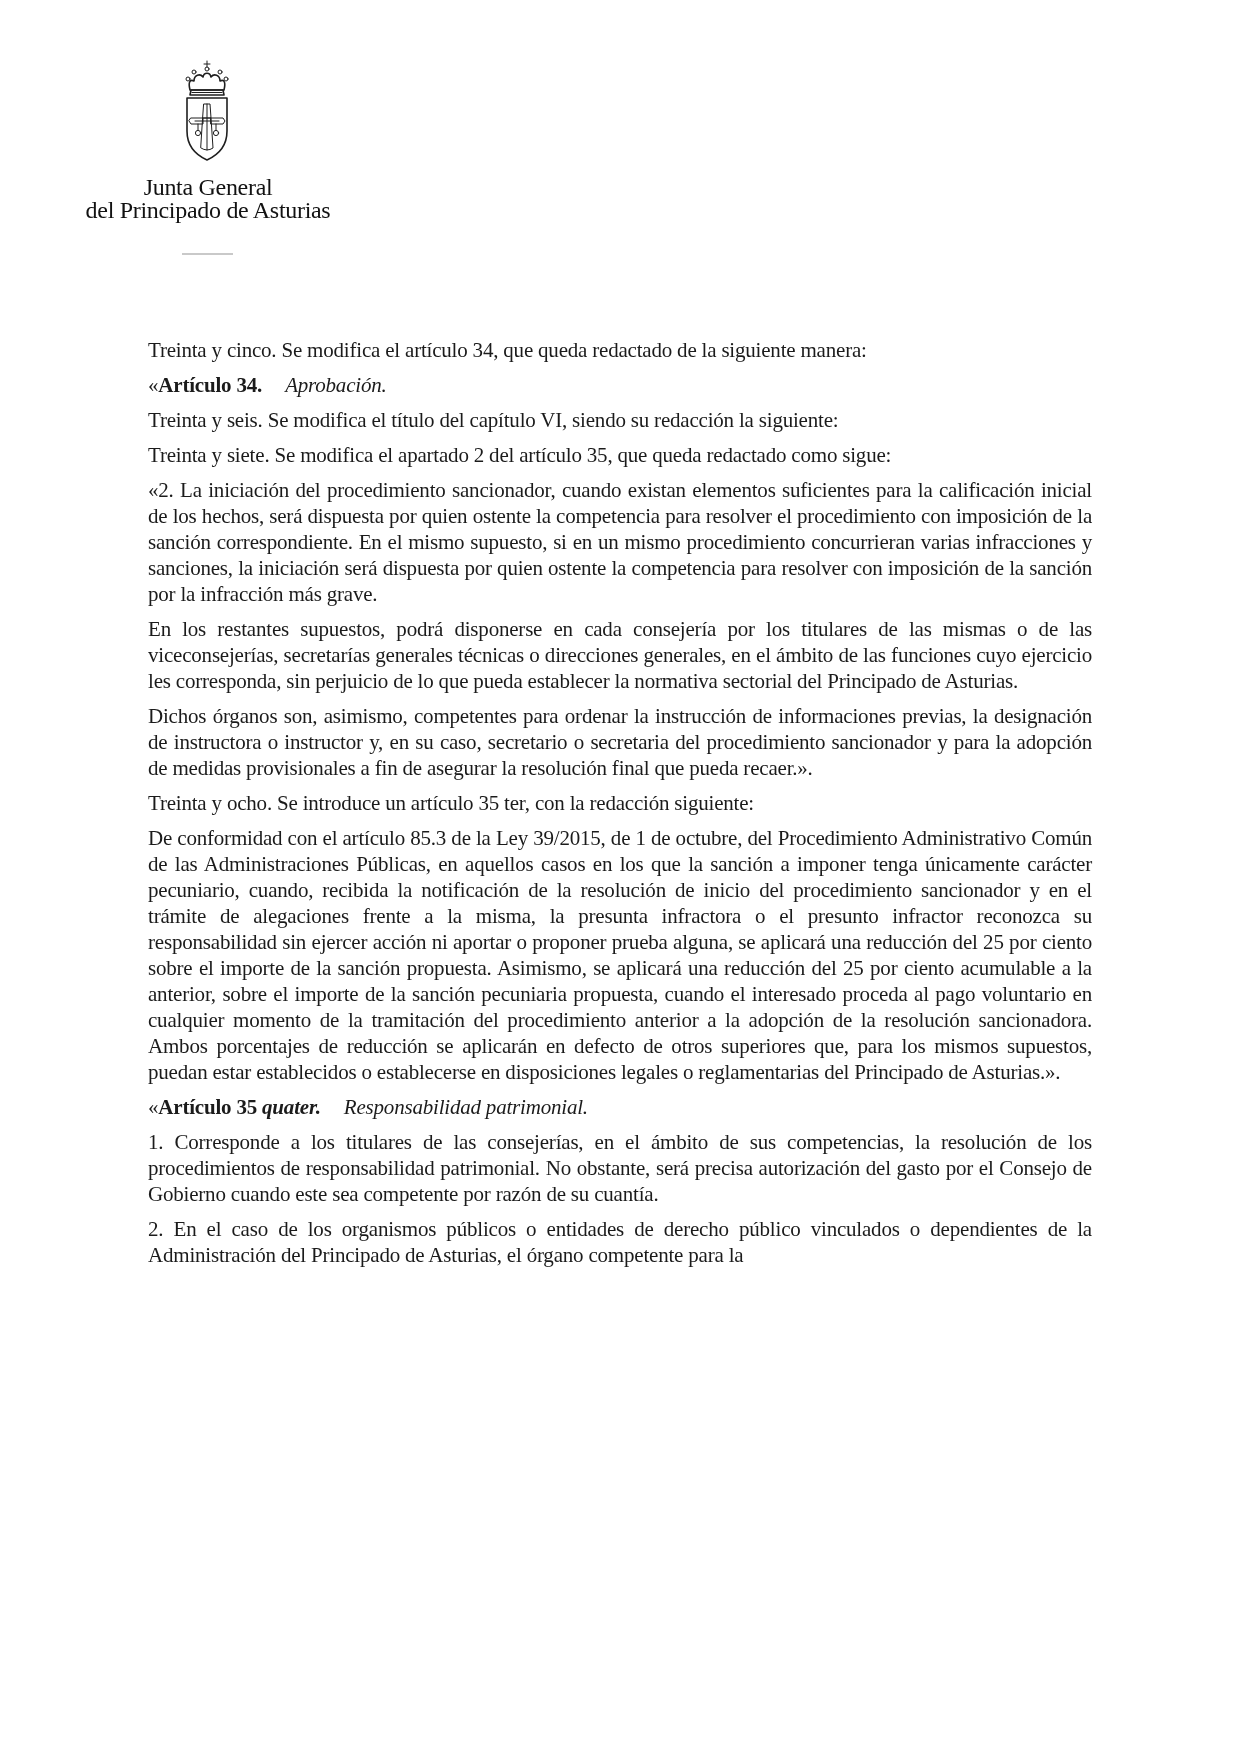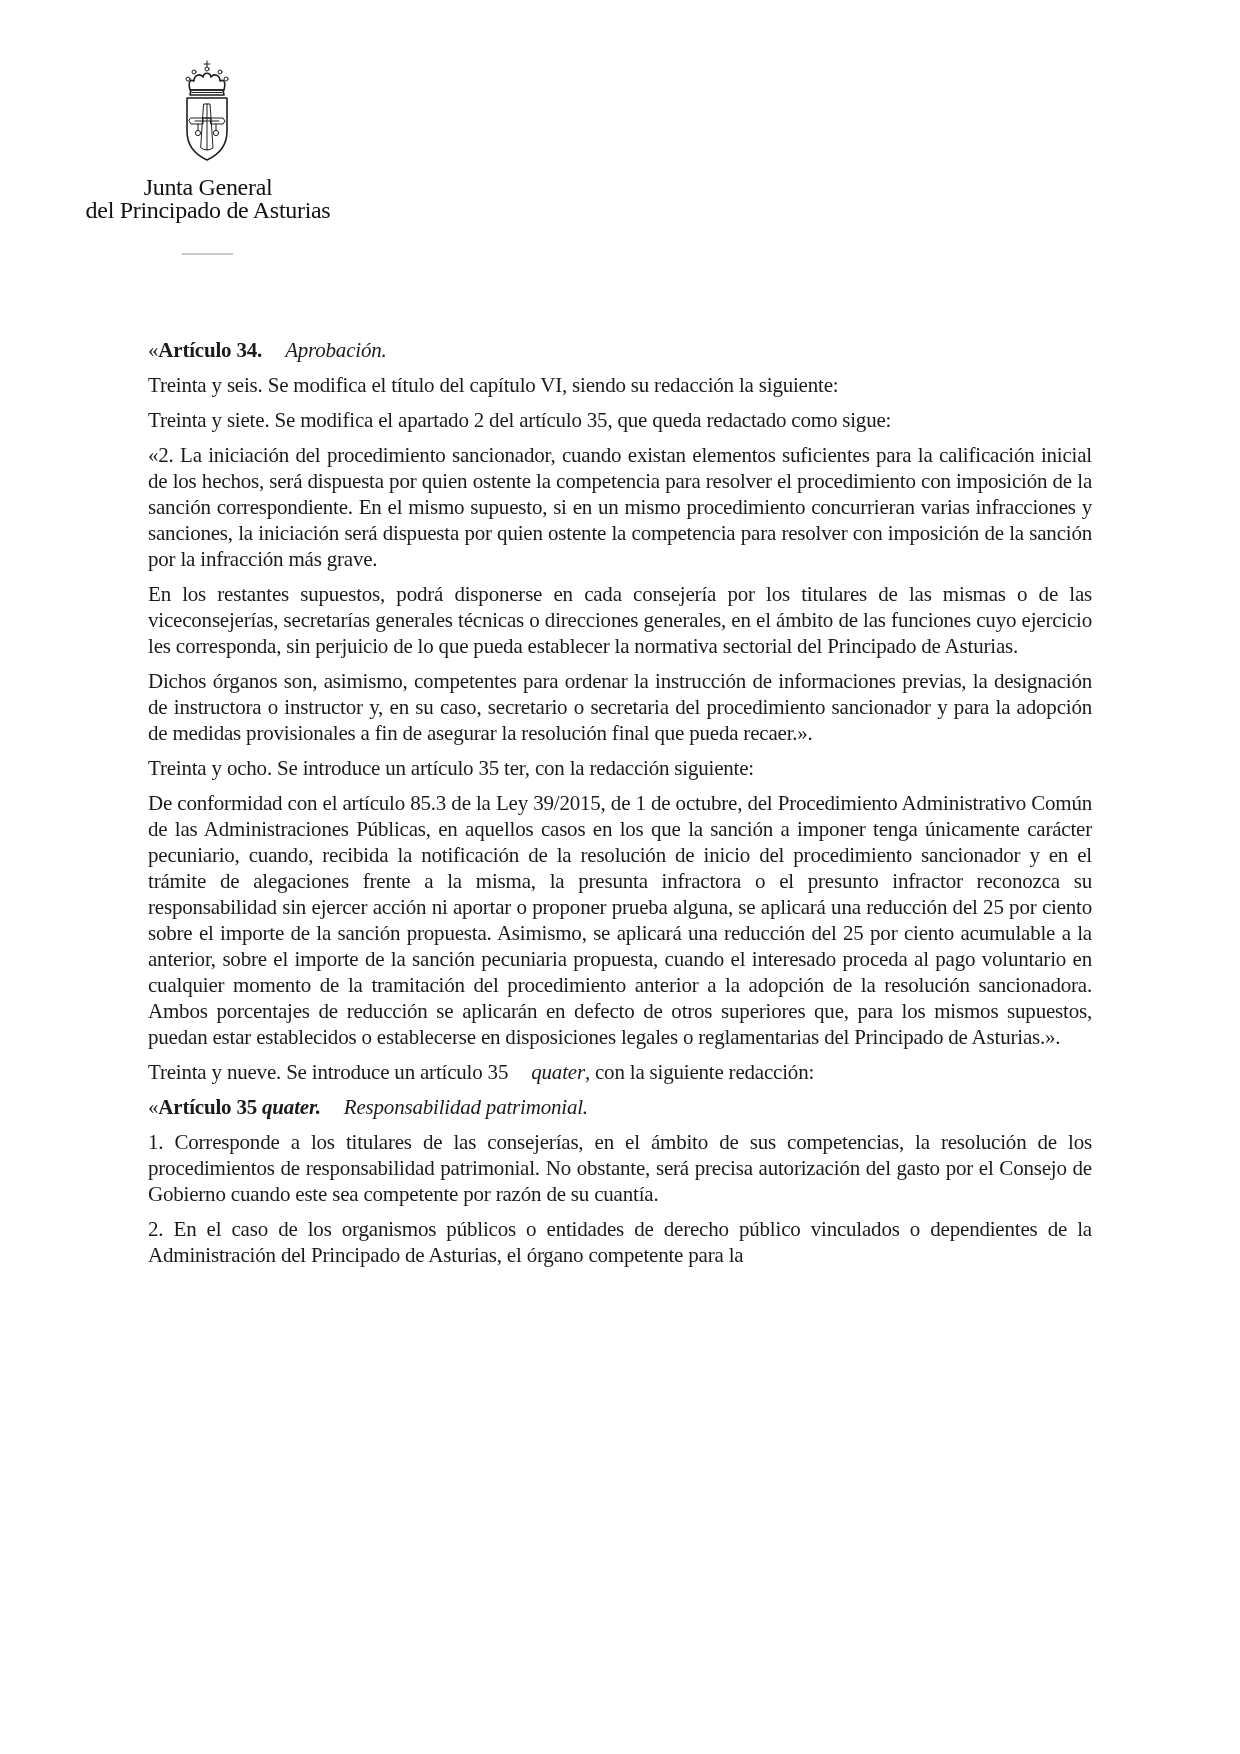--- a/index.html
+++ b/index.html
@@ -78,29 +78,29 @@
       </svg>
     </div>
     <div class="org-name">
       <div>Junta General</div>
       <div>del Principado de Asturias</div>
     </div>
     <div class="header-rule"></div>
   </header>
 
   <main class="doc-body">
+      <p><span>Treinta y cinco. Se modifica el artículo 34, que queda redactado de la siguiente manera:</span></p>
       <p><span>«</span><span class="b">Artículo 34.</span><span> </span><span class="i">Aprobación.</span></p>
       <p><span>Treinta y seis. Se modifica el título del capítulo VI, siendo su redacción la siguiente:</span></p>
       <p><span>Treinta y siete. Se modifica el apartado 2 del artículo 35, que queda redactado como sigue:</span></p>
       <p><span>«2. La iniciación del procedimiento sancionador, cuando existan elementos suficientes para la calificación inicial de los hechos, será dispuesta por quien ostente la competencia para resolver el procedimiento con imposición de la sanción correspondiente. En el mismo supuesto, si en un mismo procedimiento concurrieran varias infracciones y sanciones, la iniciación será dispuesta por quien ostente la competencia para resolver con imposición de la sanción por la infracción más grave.</span></p>
       <p><span>En los restantes supuestos, podrá disponerse en cada consejería por los titulares de las mismas o de las viceconsejerías, secretarías generales técnicas o direcciones generales, en el ámbito de las funciones cuyo ejercicio les corresponda, sin perjuicio de lo que pueda establecer la normativa sectorial del Principado de Asturias.</span></p>
       <p><span>Dichos órganos son, asimismo, competentes para ordenar la instrucción de informaciones previas, la designación de instructora o instructor y, en su caso, secretario o secretaria del procedimiento sancionador y para la adopción de medidas provisionales a fin de asegurar la resolución final que pueda recaer.».</span></p>
       <p><span>Treinta y ocho. Se introduce un artículo 35 ter, con la redacción siguiente:</span></p>
       <p><span>De conformidad con el artículo 85.3 de la Ley 39/2015, de 1 de octubre, del Procedimiento Administrativo Común de las Administraciones Públicas, en aquellos casos en los que la sanción a imponer tenga únicamente carácter pecuniario, cuando, recibida la notificación de la resolución de inicio del procedimiento sancionador y en el trámite de alegaciones frente a la misma, la presunta infractora o el presunto infractor reconozca su responsabilidad sin ejercer acción ni aportar o proponer prueba alguna, se aplicará una reducción del 25 por ciento sobre el importe de la sanción propuesta. Asimismo, se aplicará una reducción del 25 por ciento acumulable a la anterior, sobre el importe de la sanción pecuniaria propuesta, cuando el interesado proceda al pago voluntario en cualquier momento de la tramitación del procedimiento anterior a la adopción de la resolución sancionadora. Ambos porcentajes de reducción se aplicarán en defecto de otros superiores que, para los mismos supuestos, puedan estar establecidos o establecerse en disposiciones legales o reglamentarias del Principado de Asturias.».</span></p>
-      <p><span>Treinta y nueve. Se introduce un artículo 35 </span><span class="i">quater</span><span>, con la siguiente redacción:</span></p>
       <p><span>«</span><span class="b">Artículo 35 </span><span class="bi">quater.</span><span> </span><span class="i">Responsabilidad patrimonial.</span></p>
       <p><span>1. Corresponde a los titulares de las consejerías, en el ámbito de sus competencias, la resolución de los procedimientos de responsabilidad patrimonial. No obstante, será precisa autorización del gasto por el Consejo de Gobierno cuando este sea competente por razón de su cuantía.</span></p>
       <p><span>2. En el caso de los organismos públicos o entidades de derecho público vinculados o dependientes de la Administración del Principado de Asturias, el órgano competente para la</span></p>
     </main>
 
   <footer class="page-footer">
     <span>24</span>
   </footer>
 
 </div>

